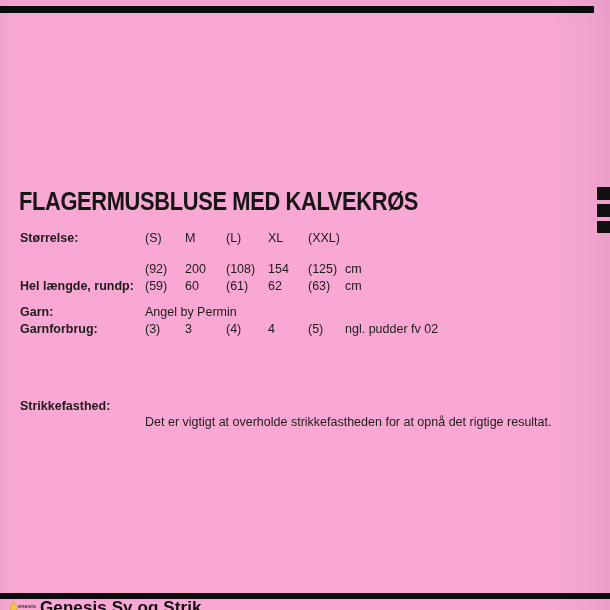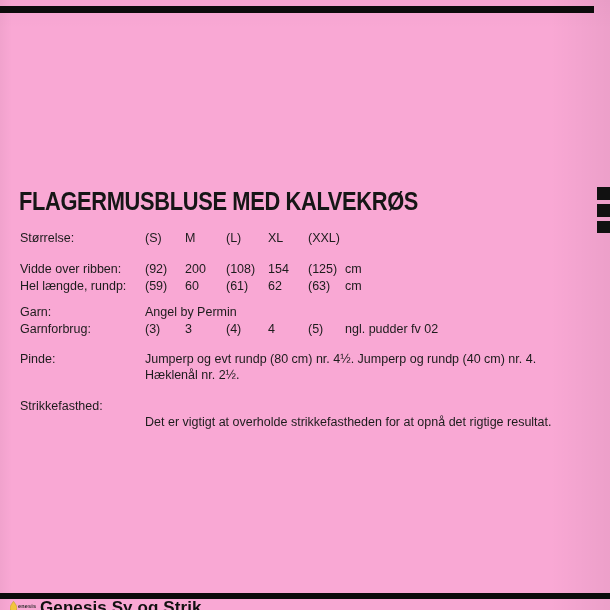--- a/index.html
+++ b/index.html
@@ -23,21 +23,21 @@
   .edge-glyph i{position:absolute;right:0;width:13px;background:#111;display:block;}
   .edge-glyph i:nth-child(1){top:0;height:13px;}
   .edge-glyph i:nth-child(2){top:17px;height:13px;}
   .edge-glyph i:nth-child(3){top:34px;height:12px;}
   .title{
     position:absolute;left:19px;top:188px;margin:0;
     font-size:26px;font-weight:bold;letter-spacing:-0.4px;line-height:1;
     transform:scaleX(0.84);transform-origin:left center;white-space:nowrap;color:#161616;
   }
   .row{position:absolute;left:20px;right:0;height:17px;font-size:12.5px;line-height:16px;white-space:nowrap;}
-  .lbl{position:absolute;left:0;top:0;font-weight:normal;}
+  .lbl{position:absolute;left:0;top:0;font-weight:bold;}
   .c{position:absolute;top:0;}
   .c1{left:125px}.c2{left:165px}.c3{left:206px}.c4{left:248px}.c5{left:288px}.c6{left:325px}
   .l2{position:absolute;left:125px;top:16px;}
   .footer{position:absolute;left:0;top:600px;width:610px;height:12px;}
   .logo{position:absolute;left:10px;top:0;height:12px;display:flex;align-items:center;}
   .logo-word{font-size:5.5px;font-weight:bold;color:#2a2a2a;letter-spacing:0.2px;margin-left:1px;}
   .brand{position:absolute;left:40px;top:-2px;font-size:17px;font-weight:bold;color:#111;letter-spacing:0.1px;}
 </style>
 </head>
 <body>
@@ -57,21 +57,20 @@
   <div class="row" style="top:230px">
     <span class="lbl">Størrelse:</span>
     <span class="c c1">(S)</span>
     <span class="c c2">M</span>
     <span class="c c3">(L)</span>
     <span class="c c4">XL</span>
     <span class="c c5">(XXL)</span>
   </div>
 
   <div class="row" style="top:261px">
-    <span class="lbl">Vidde over ribben:</span>
     <span class="c c1">(92)</span>
     <span class="c c2">200</span>
     <span class="c c3">(108)</span>
     <span class="c c4">154</span>
     <span class="c c5">(125)</span>
     <span class="c c6">cm</span>
   </div>
 
   <div class="row" style="top:278px">
     <span class="lbl">Hel længde, rundp:</span>
@@ -91,25 +90,20 @@
   <div class="row" style="top:321px">
     <span class="lbl">Garnforbrug:</span>
     <span class="c c1">(3)</span>
     <span class="c c2">3</span>
     <span class="c c3">(4)</span>
     <span class="c c4">4</span>
     <span class="c c5">(5)</span>
     <span class="c c6">ngl. pudder fv 02</span>
   </div>
 
-  <div class="row" style="top:351px">
-    <span class="lbl">Pinde:</span>
-    <span class="c c1">Jumperp og evt rundp (80 cm) nr. 4½. Jumperp og rundp (40 cm) nr. 4.</span>
-    <span class="l2">Hæklenål nr. 2½.</span>
-  </div>
 
   <div class="row" style="top:398px">
     <span class="lbl">Strikkefasthed:</span>
     <span class="l2">Det er vigtigt at overholde strikkefastheden for at opnå det rigtige resultat.</span>
   </div>
 
   <div class="bottom-bar"></div>
 
   <div class="footer">
     <span class="logo">

